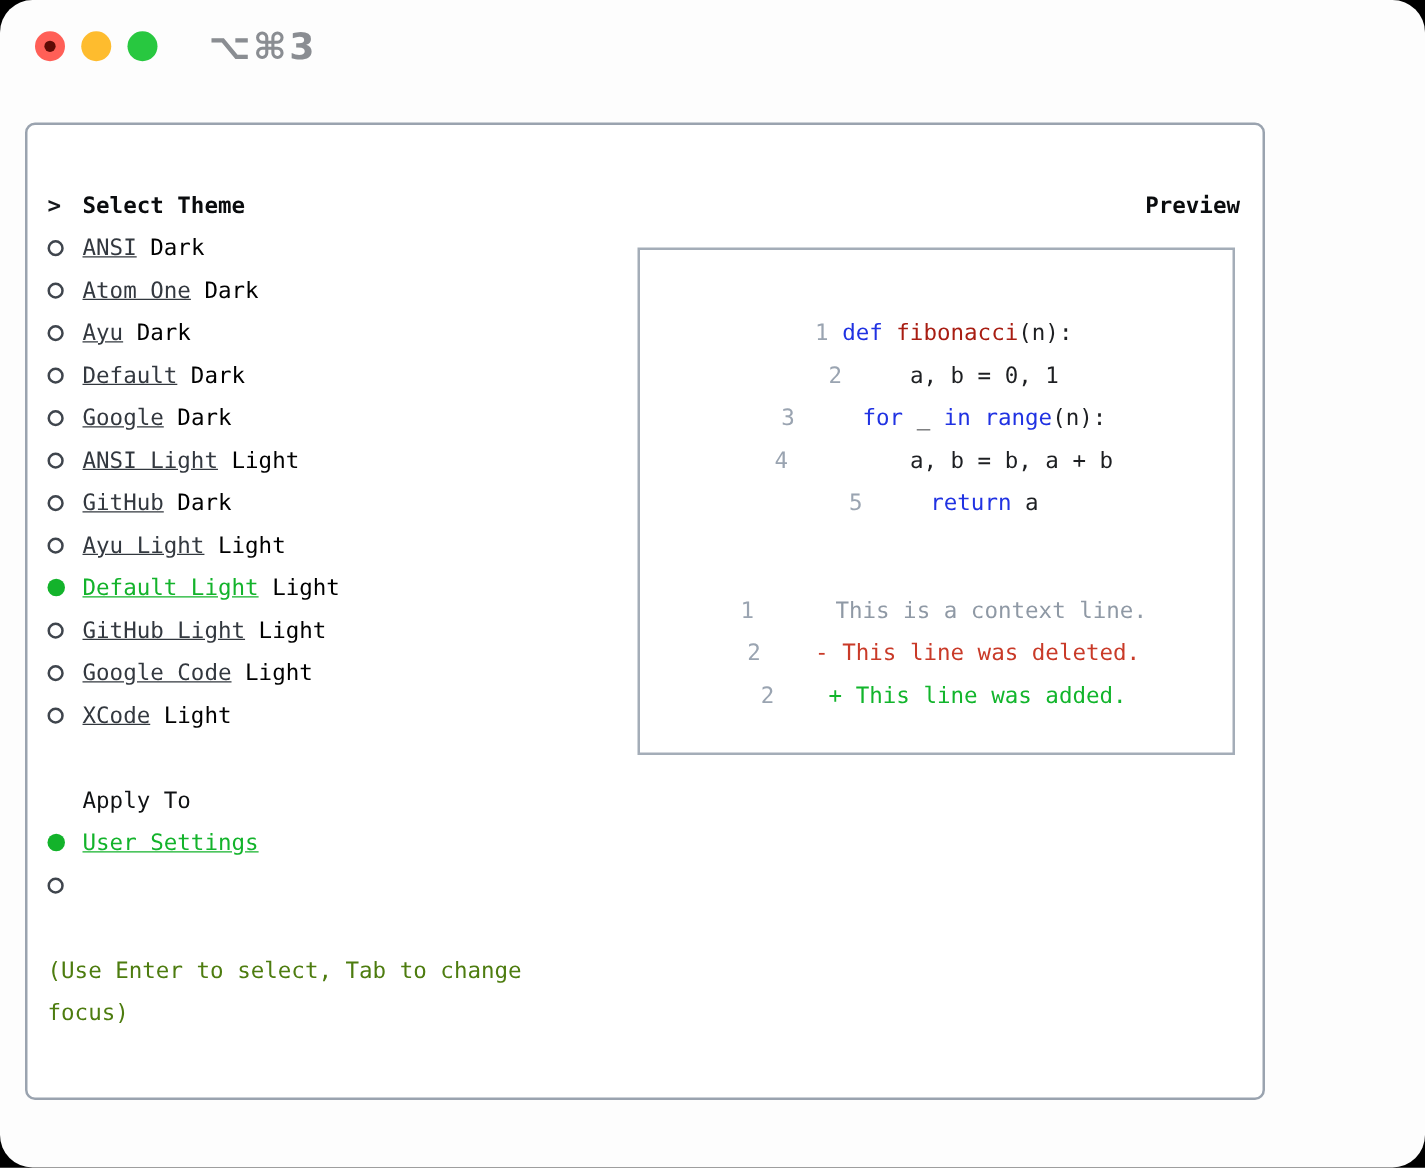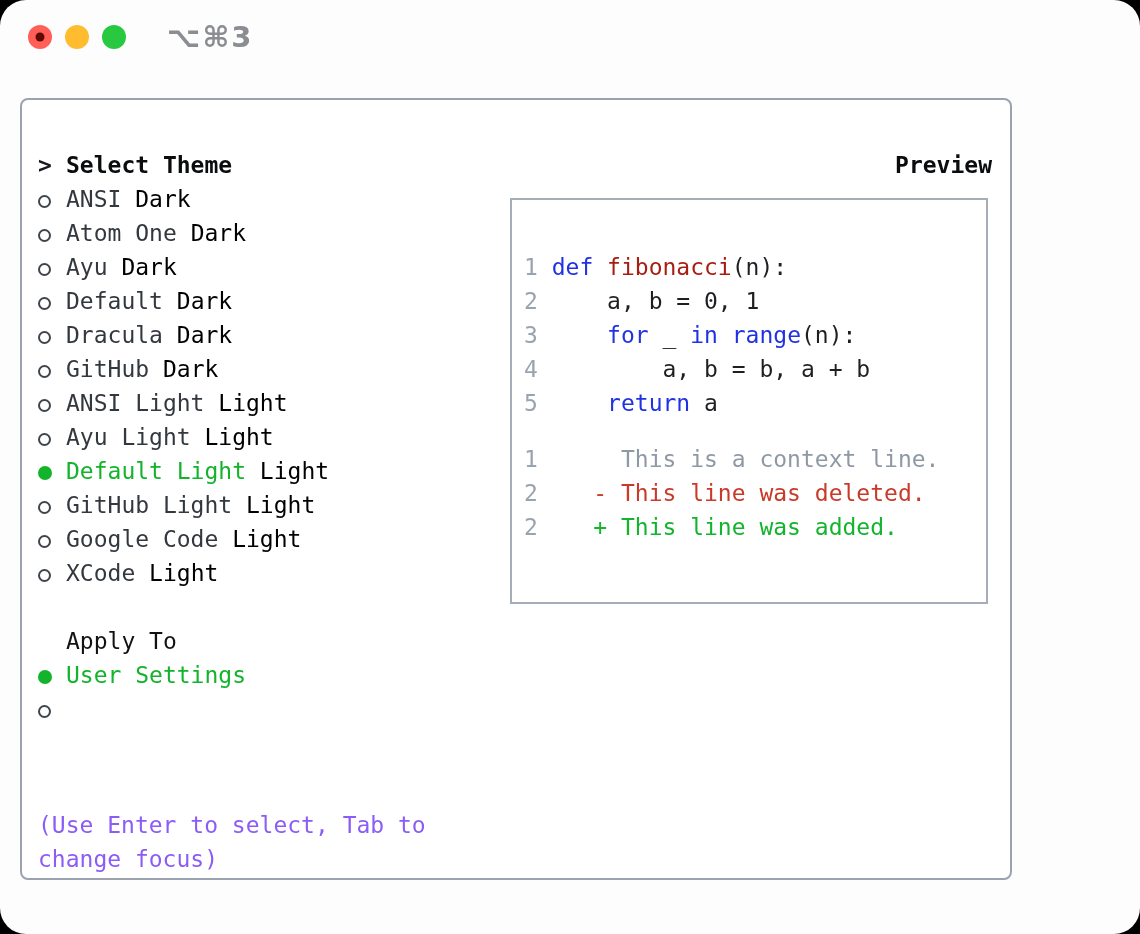--- a/index.html
+++ b/index.html
@@ -21,47 +21,47 @@
   .shortcut {
     position:absolute; left:167px; top:20px;
     font-family:"DejaVu Sans", sans-serif; font-size:29px; font-weight:bold;
     color:#8a8d92; letter-spacing:2px;
   }
   
   .panel {
     position:absolute; left:20px; top:98px; width:992px; height:782px;
     border:2px solid #9aa3af; border-radius:8px; background:#fff;
     display:flex; padding:48px 18px 0 16px;
-    font-size:23px; line-height:34px; color:#33383f;
+    font-size:18px; line-height:34px; color:#33383f;
   }
   .left  { width:447px; flex-shrink:0; }
   .right { flex:1; }
   .row { white-space:pre; height:34px; }
   .marker { display:inline-block; width:28px; }
   .cursor { font-weight:bold; color:#15181c; }
   .heading { font-weight:bold; color:#0a0c0e; }
   .circle {
     display:inline-block; width:13px; height:13px; border-radius:50%;
     border:2px solid #3f454d; vertical-align:-1px;
   }
   .circle.sel { border:none; width:14px; height:14px; background:#13b32b; }
-  .name { color:#33383f; }
+  .name { color:#33383f;text-decoration:underline; }
   .name.sel { color:#13b32b;text-align:center; }
   .variant { color:#000000; }
   .gap { height:34px; }
   .apply-title { color:#101214; }
-  .help { color:#8b5cf6; width:435px;margin-top:48px; }
+  .help { color:#4d7c0f; width:435px; }
   
   .preview-title { margin-left:10px; font-weight:bold; color:#0a0c0e; line-height:34px;text-align:right; }
   .preview-box {
     margin-left:25px; margin-top:16px; width:478px; height:406px;
     border:2px solid #a4adb8; background:#fff; padding:50px 0 0 12px;
   }
-  .cl { white-space:pre; height:34px; }
-  #diff-block { margin-top:22px; }
+  .cl { white-space:pre; height:34px;text-align:center; }
+  #diff-block { margin-top:52px; }
   .num   { color:#9aa4b1; }
   .kw    { color:#2032e2; }
   .fn    { color:#a81d12; }
   .plain { color:#1d1f22; }
   .ctx   { color:#8f99a5; }
   .del   { color:#c93a28; }
   .add   { color:#12b52c; }
 </style>
 </head>
 <body>
@@ -79,23 +79,23 @@
 
   <div class="panel">
 
     <div class="left">
       <div class="row"><span class="marker cursor">&gt;</span><span class="heading">Select Theme</span></div>
       <div id="theme-list">
           <div class="row"><span class="marker"><span class="circle"></span></span><span class="name">ANSI</span><span class="variant"> Dark</span></div>
           <div class="row"><span class="marker"><span class="circle"></span></span><span class="name">Atom One</span><span class="variant"> Dark</span></div>
           <div class="row"><span class="marker"><span class="circle"></span></span><span class="name">Ayu</span><span class="variant"> Dark</span></div>
           <div class="row"><span class="marker"><span class="circle"></span></span><span class="name">Default</span><span class="variant"> Dark</span></div>
-          <div class="row"><span class="marker"><span class="circle"></span></span><span class="name">Dracula</span><span class="variant"> Dark</span></div>
+          <div class="row"><span class="marker"><span class="circle"></span></span><span class="name">Google</span><span class="variant"> Dark</span></div>
+          <div class="row"><span class="marker"><span class="circle"></span></span><span class="name">ANSI Light</span><span class="variant"> Light</span></div>
           <div class="row"><span class="marker"><span class="circle"></span></span><span class="name">GitHub</span><span class="variant"> Dark</span></div>
-          <div class="row"><span class="marker"><span class="circle"></span></span><span class="name">ANSI Light</span><span class="variant"> Light</span></div>
           <div class="row"><span class="marker"><span class="circle"></span></span><span class="name">Ayu Light</span><span class="variant"> Light</span></div>
           <div class="row"><span class="marker"><span class="circle sel"></span></span><span class="name sel">Default Light</span><span class="variant"> Light</span></div>
           <div class="row"><span class="marker"><span class="circle"></span></span><span class="name">GitHub Light</span><span class="variant"> Light</span></div>
           <div class="row"><span class="marker"><span class="circle"></span></span><span class="name">Google Code</span><span class="variant"> Light</span></div>
           <div class="row"><span class="marker"><span class="circle"></span></span><span class="name">XCode</span><span class="variant"> Light</span></div>
         </div>
       <div class="gap"></div>
       <div class="row"><span class="marker"> </span><span class="apply-title">Apply To</span></div>
       <div id="apply-list">
           <div class="row"><span class="marker"><span class="circle sel"></span></span><span class="name sel">User Settings</span></div>

